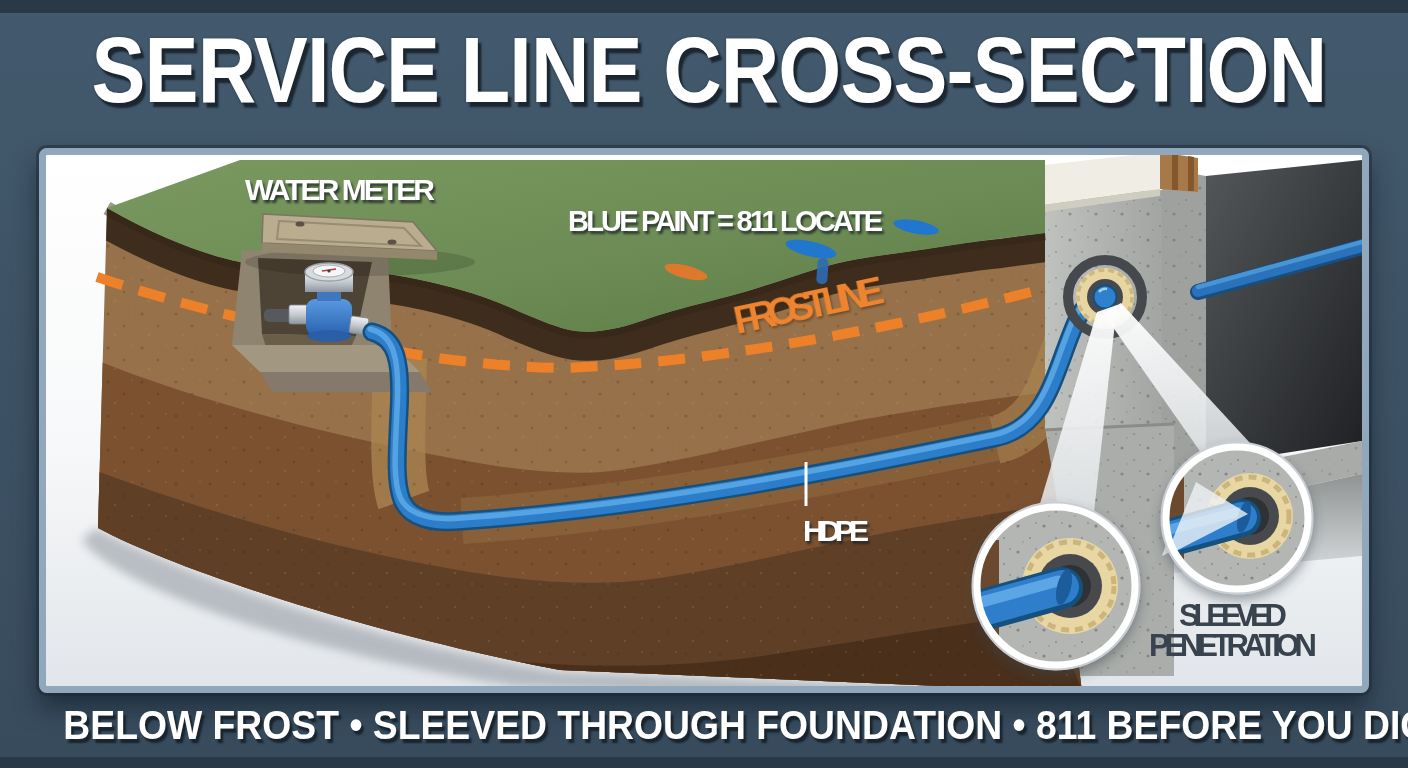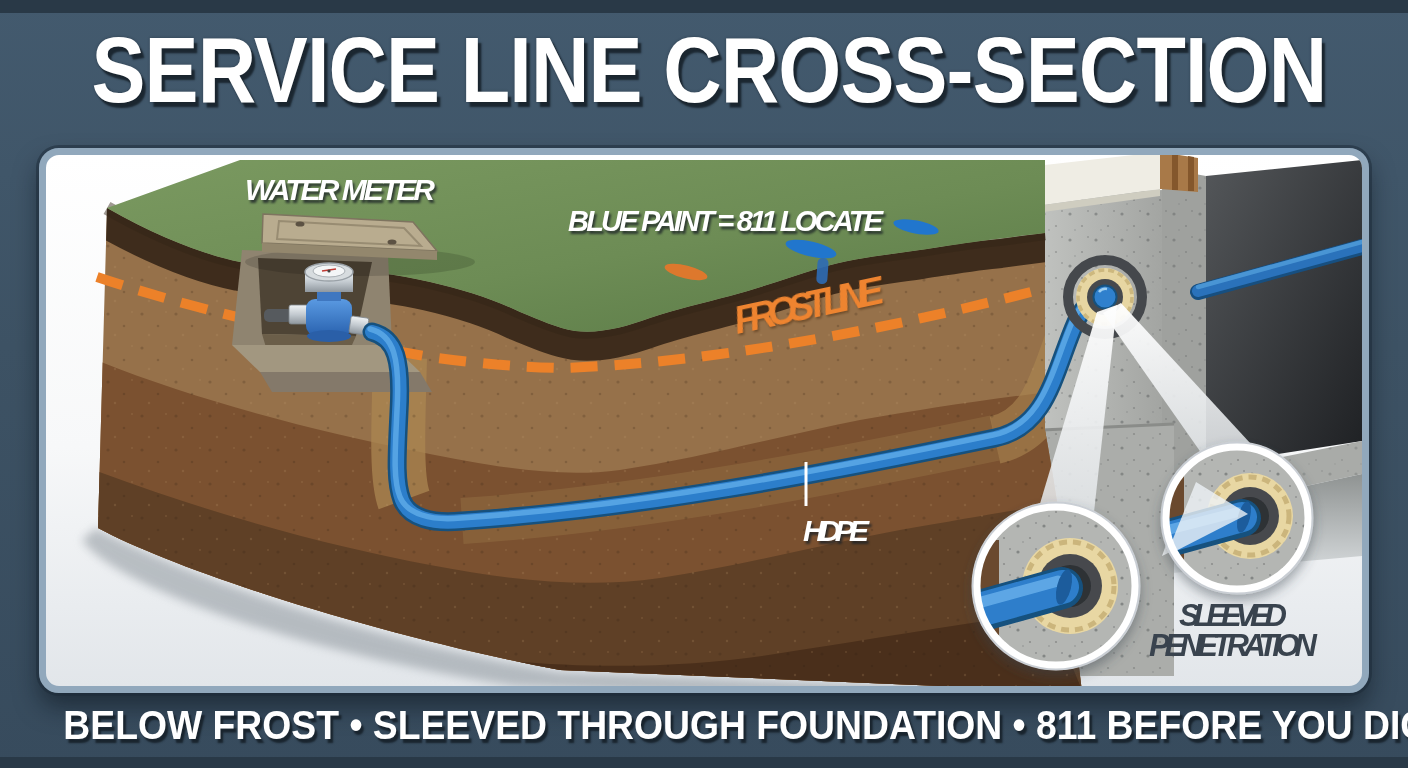--- a/index.html
+++ b/index.html
@@ -12,25 +12,24 @@
   #strip-top{top:0;height:13px;}
   #strip-bottom{bottom:0;height:11px;}
   #main-title{
     position:absolute;top:24px;left:0;width:100%;text-align:center;
     font-size:93px;font-weight:bold;line-height:1.0;color:#ffffff;
     transform:scaleX(.87);letter-spacing:-1px;white-space:nowrap;
     text-shadow:4px 5px 2px rgba(18,26,34,.8), 0 0 3px rgba(18,26,34,.4);
   }
   #illustration-panel{
     position:absolute;left:39px;top:148px;width:1330px;height:545px;
-    box-sizing:border-box;border:7px solid #91a8bc;border-radius:20px;
+    box-sizing:border-box;border:7px solid #91a8bc;border-radius:8px;
     background:linear-gradient(180deg,#ffffff 0%,#f7f8f9 55%,#e2e6ea 100%);
     box-shadow:0 0 0 3px rgba(28,42,56,.5), 0 14px 24px rgba(8,16,24,.5);
     overflow:hidden;
-    font-style:italic;
   }
   #scene{position:absolute;left:0;top:0;width:100%;height:100%;}
   #footer-banner{
     position:absolute;top:702px;left:0;width:100%;text-align:center;
     font-size:41px;font-weight:bold;color:#ffffff;white-space:nowrap;
     transform:scaleX(.91);letter-spacing:0px;
     text-shadow:3px 4px 2px rgba(18,26,34,.8);
   }
   text{font-family:"Liberation Sans", sans-serif;}
   .lbl-white{fill:#ffffff;font-weight:bold;filter:drop-shadow(2px 3px 1px rgba(25,32,38,.75));}

